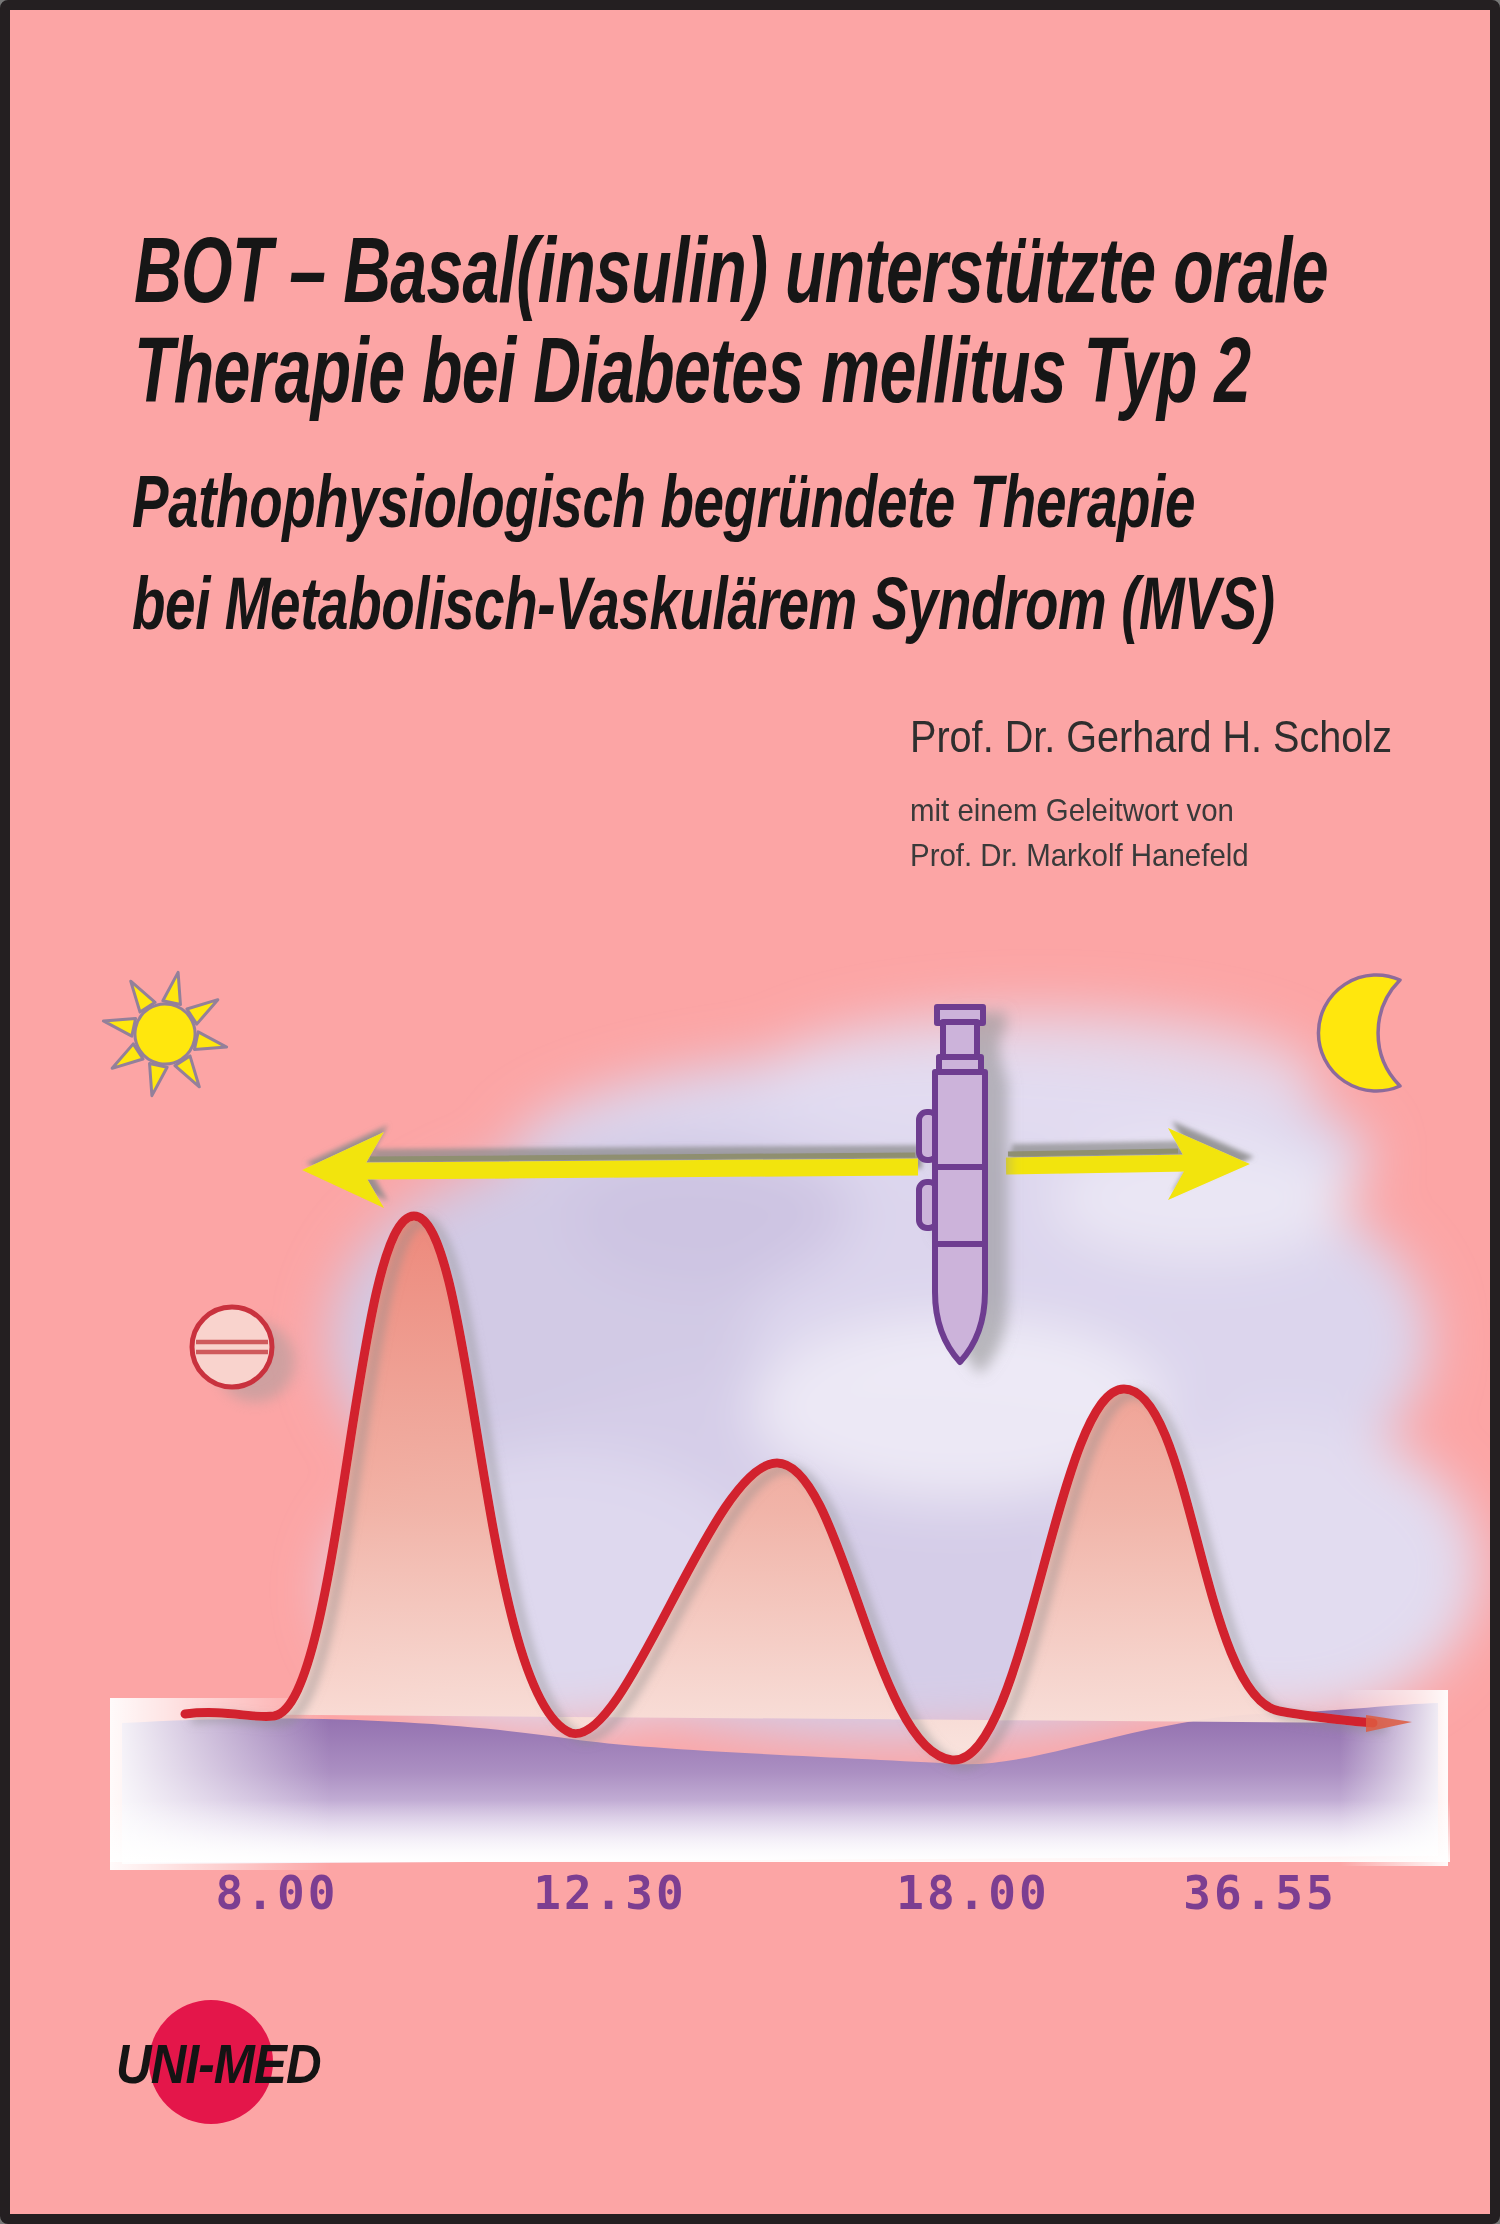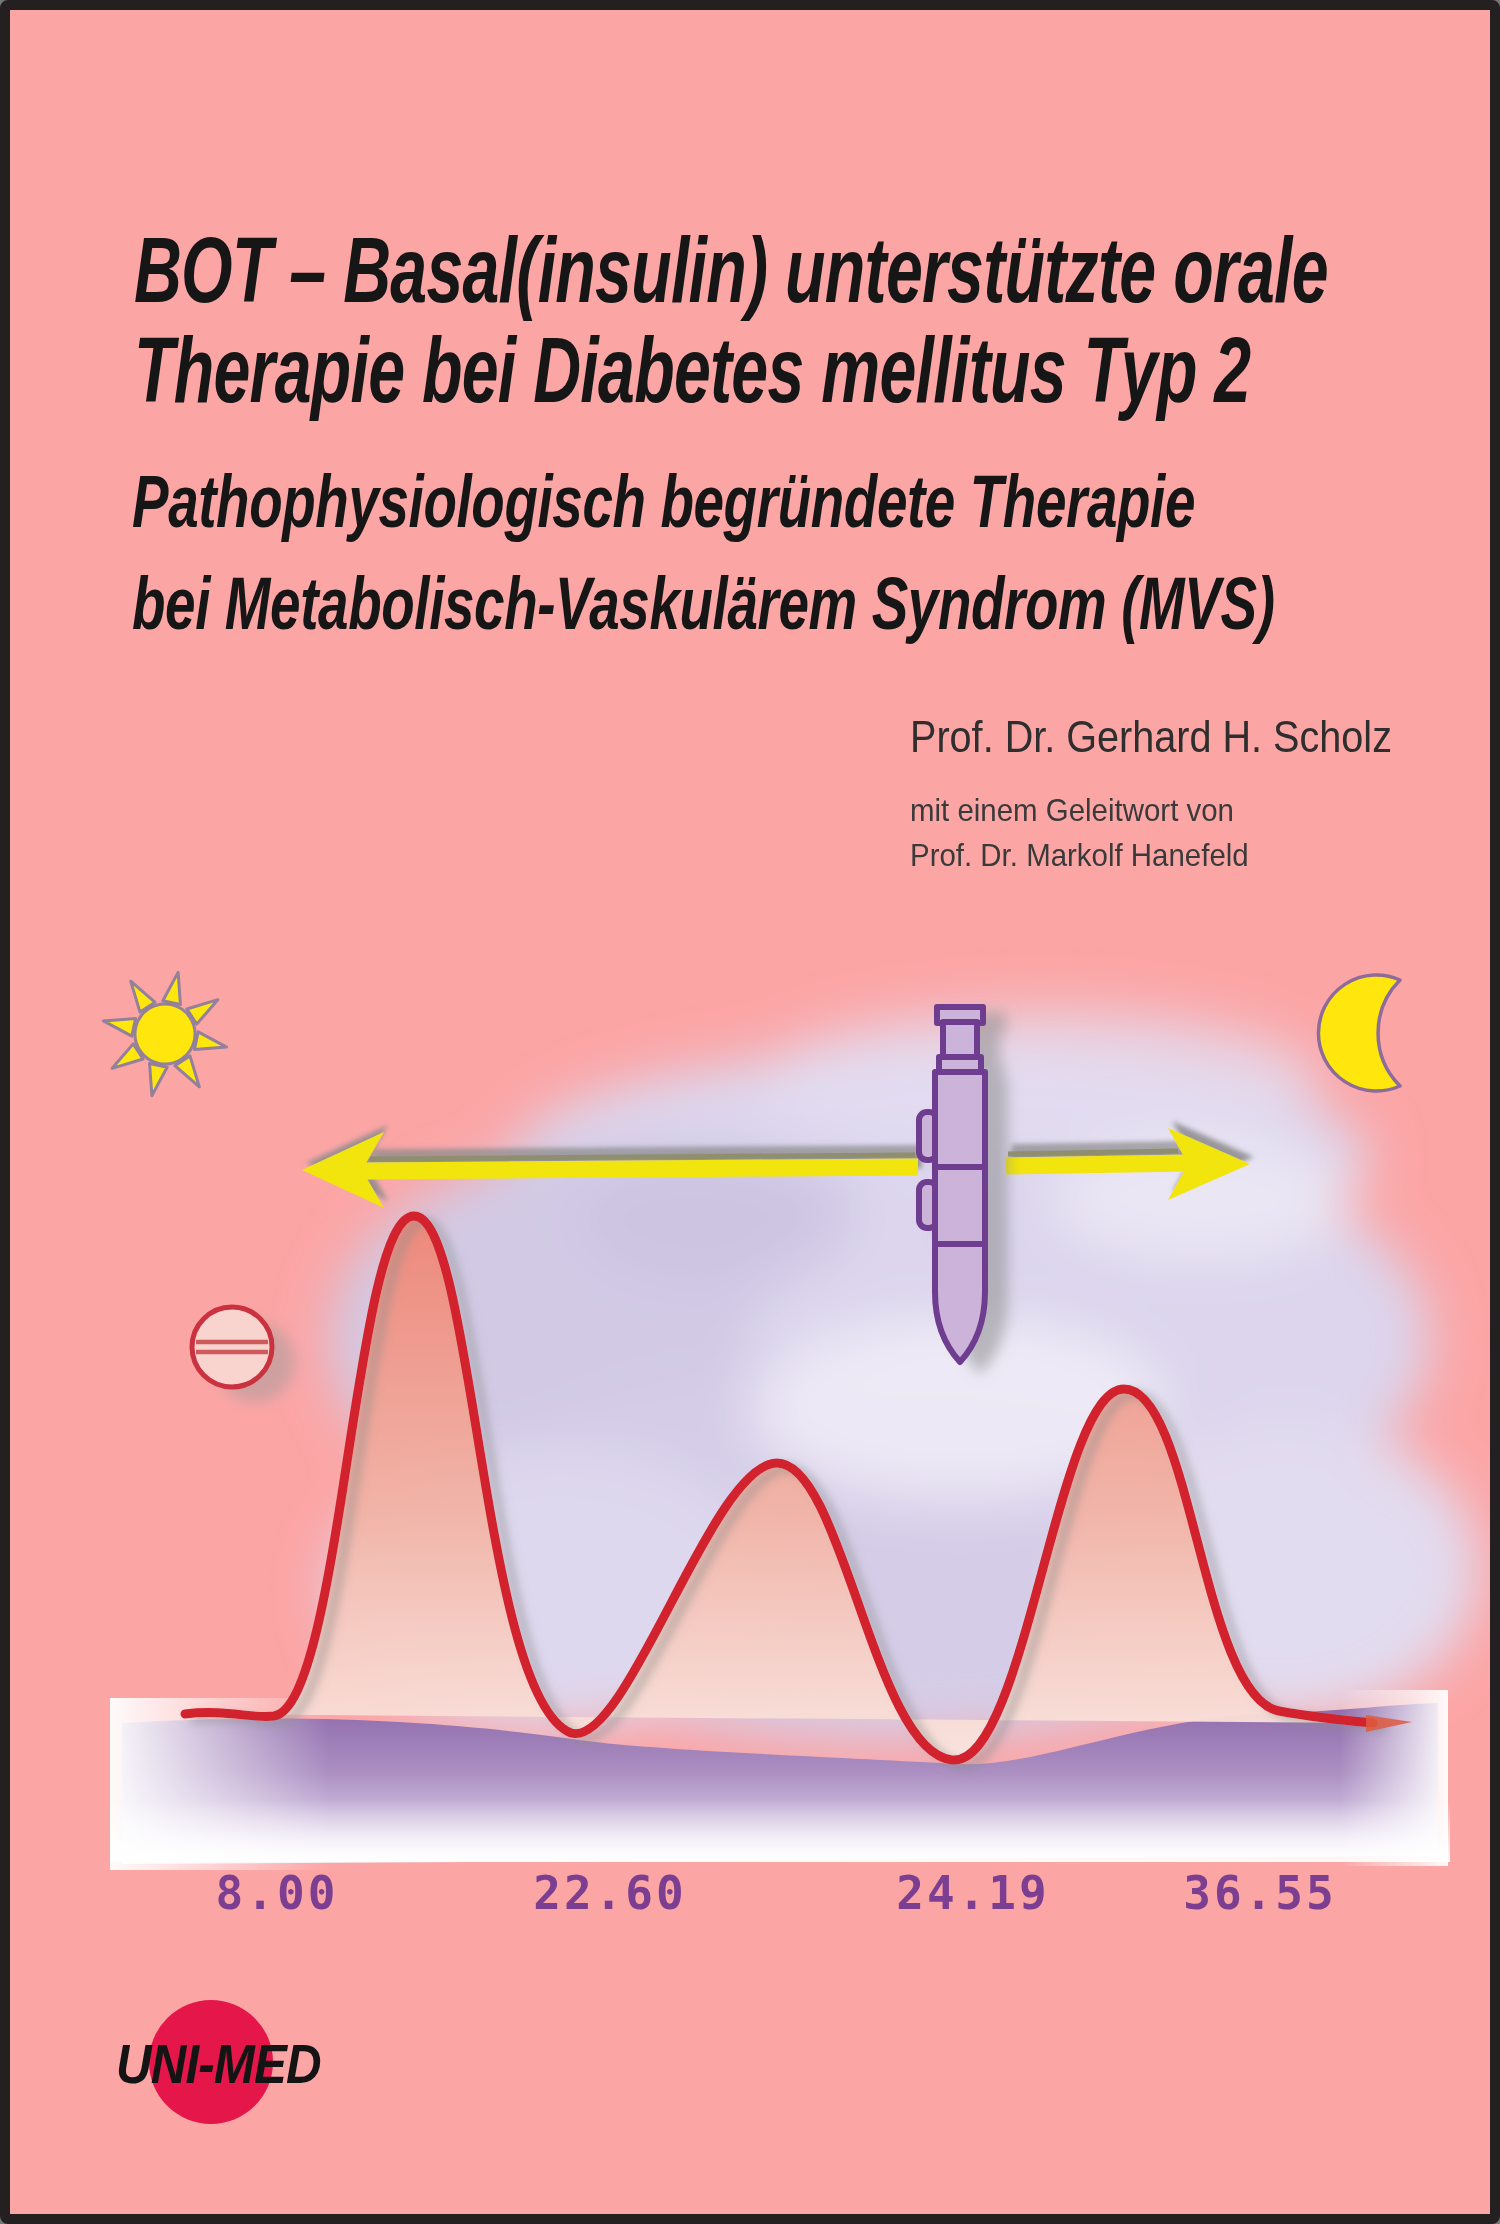--- a/index.html
+++ b/index.html
@@ -182,20 +182,20 @@
 
     <g>
       <circle cx="245" cy="1352" r="40" fill="#9a9a9a" opacity="0.45" filter="url(#pillShadow)"></circle>
       <circle cx="222" cy="1337" r="40" fill="#f9d3cd" stroke="#c9323e" stroke-width="5"></circle>
       <line x1="186" y1="1332" x2="258" y2="1332" stroke="#cf5a5c" stroke-width="4.5"></line>
       <line x1="186" y1="1342" x2="258" y2="1342" stroke="#cf5a5c" stroke-width="4.5"></line>
     </g>
   </svg>
 
   <div class="abs time-label" style="left:267px">8.00</div>
-  <div class="abs time-label" style="left:600px">22.60</div>
-  <div class="abs time-label" style="left:963px">24.19</div>
+  <div class="abs time-label" style="left:600px">12.30</div>
+  <div class="abs time-label" style="left:963px">18.00</div>
   <div class="abs time-label" style="left:1250px">36.55</div>
 
   <div class="abs logo-circle" style="background: rgb(228, 22, 74);"></div>
   <div class="abs logo-text">UNI-MED</div>
 
 </div>
 
 </body></html>

